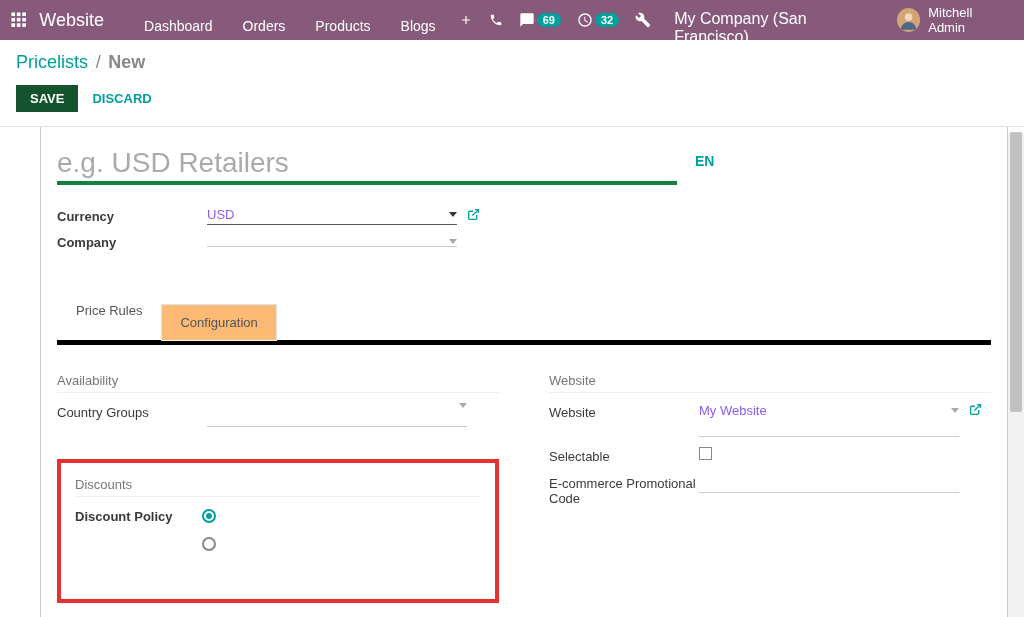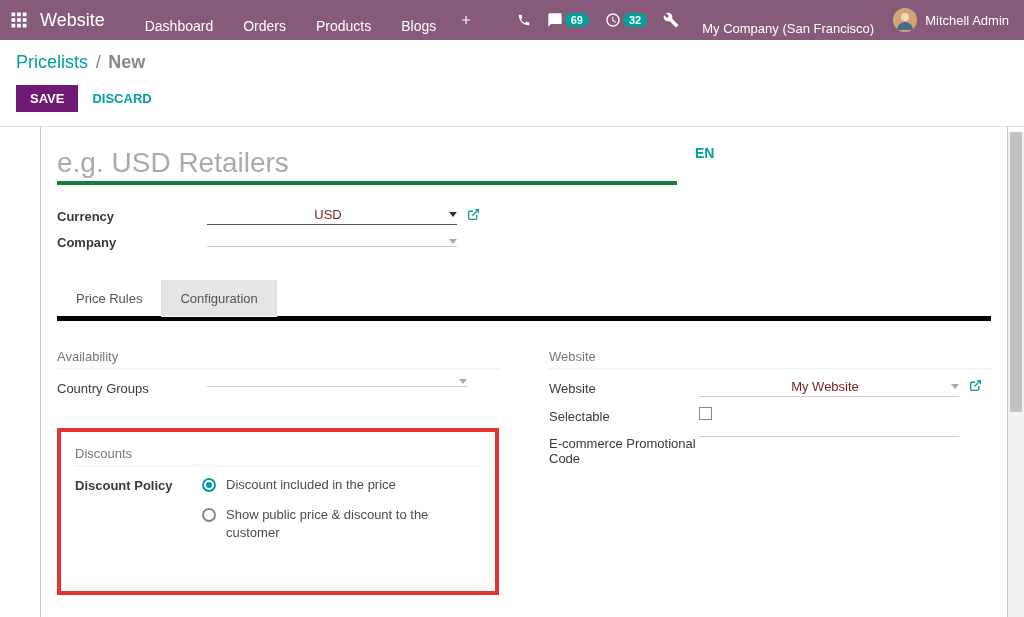--- a/index.html
+++ b/index.html
@@ -6,64 +6,64 @@
 body { font-family: -apple-system, "Helvetica Neue", Arial, sans-serif; font-size: 13px; color: #4c4c4c; background: #fff; width: 1024px; height: 617px; overflow: hidden; position: relative; }
 
 .topnav { background: #875a7b; height: 40px; display: flex; align-items: center; padding: 0 10px; color: #fff; }
 .apps-icon { width: 18px; height: 18px; margin-right: 12px; cursor: pointer; }
 .apps-icon svg { fill: #fff; }
 .app-title { font-size: 18px; font-weight: 500; margin-right: 25px; }
 .nav-item { font-size: 14px; color: #fff; padding: 0 15px; cursor: pointer; margin-top: 12px; }
 .nav-spacer { flex: 1; }
 .nav-icon { padding: 0 8px; cursor: pointer; position: relative; display: flex; align-items: center; }
 .badge-g { background: #00a09d; color: #fff; font-size: 11px; font-weight: 600; border-radius: 10px; padding: 1px 6px; margin-left: 2px; }
-.company { font-size: 13px; padding: 0 15px; cursor: pointer; margin-top: 16px; }
+.company { font-size: 16px; padding: 0 15px; cursor: pointer; margin-top: 16px; }
 .avatar { width: 24px; height: 24px; border-radius: 50%; background: #c19a6b; margin: 0 8px 0 4px; display: flex; align-items: center; justify-content: center; overflow: hidden; }
 .avatar svg { width: 24px; height: 24px; }
 .username-txt { font-size: 13px; padding-right: 5px; }
 
 .breadcrumb-bar { padding: 12px 16px 8px; }
 .breadcrumb-bar .bc-link { color: #00a09d; font-size: 18px; font-weight: 500; cursor: pointer; }
 .breadcrumb-bar .bc-sep { color: #888; font-size: 18px; margin: 0 4px; }
 .breadcrumb-bar .bc-cur { color: #888; font-size: 18px; font-weight: 700; }
 
 .action-bar { padding: 4px 16px 14px; display: flex; align-items: center; gap: 14px; border-bottom: 1px solid #dee2e6; }
-.btn-save { background: #701a75; color: #fff; border: none; padding: 6px 14px; font-size: 13px; font-weight: 600; cursor: pointer; }
+.btn-save { background: #14532d; color: #fff; border: none; padding: 6px 14px; font-size: 13px; font-weight: 600; cursor: pointer; }
 .btn-discard { color: #00a09d; background: none; border: none; font-size: 13px; font-weight: 600; cursor: pointer; }
 
 .sheet-wrap { padding: 0 16px 0 40px; height: 500px; overflow-y: auto; }
 .sheet { background: #fff; border: 1px solid #c8c8c8; border-top: none; padding: 18px 16px 30px; position: relative; max-width: 980px; }
 
 .name-row { display: flex; align-items: flex-start; }
 .name-input { border: none; border-bottom: 4px solid #15803d; font-size: 28px; color: #999; width: 620px; padding: 2px 0; outline: none; background: transparent; }
 .name-input::placeholder { color: #aaa; }
-.lang-btn { color: #00a09d; font-size: 14px; font-weight: 600; margin-left: 18px; cursor: pointer; margin-top: 0; }
+.lang-btn { color: #00a09d; font-size: 14px; font-weight: 600; margin-left: 18px; cursor: pointer; margin-top: 8px; }
 
 .field-group { margin-top: 22px; }
 .field-row { display: flex; align-items: center; margin-bottom: 10px; }
 .f-label { width: 150px; font-weight: 600; color: #3a3a3a; font-size: 13px; }
 .f-input-wrap { width: 250px; border-bottom: 1px solid #555; display: flex; align-items: center; padding-bottom: 2px; position: relative; }
 .f-input-wrap.light { border-bottom: 1px solid #ccc; }
-.f-value { flex: 1; font-size: 13px; color: #7f1d1d; text-align: center; }
+.f-value { flex: 1; font-size: 13px; color: #8b5cf6; }
 .caret-down { width: 0; height: 0; border-left: 4px solid transparent; border-right: 4px solid transparent; border-top: 5px solid #333; cursor: pointer; }
 .caret-down.light { border-top-color: #aaa; }
 .ext-link { color: #00a09d; margin-left: 10px; cursor: pointer; font-size: 14px; }
 
 .tabs { margin-top: 30px; border-bottom: 5px solid #000000; display: flex; }
 .tab { padding: 10px 18px; font-size: 13px; color: #555; cursor: pointer; border: 1px solid transparent; border-bottom: none; background: transparent; }
-.tab.active { border-color: #dee2e6; background: #e5e5e5; border-bottom: 1px solid #fff; margin-bottom: -1px; }
+.tab.active { border-color: #dee2e6; background: #fdba74; border-bottom: 1px solid #fff; margin-bottom: -1px; margin-top: 24px; }
 
 .tab-content { padding: 28px 0 0; display: flex; gap: 50px; }
 .col { flex: 1; min-width: 0; }
 
 .group-title { color: #777; font-size: 13px; margin-bottom: 10px; border-bottom: 1px solid #eee; padding-bottom: 4px; }
 
 .cfg-row { display: flex; align-items: flex-start; margin-bottom: 10px; }
 .cfg-label { width: 150px; font-weight: 400; font-size: 13px; color: #3a3a3a; padding-top: 2px; }
-.cfg-field { flex: 1; display: flex; align-items: center; border-bottom: 1px solid #ccc; padding-bottom: 2px; max-width: 260px; }
+.cfg-field { flex: 1; display: flex; align-items: center; border-bottom: 1px solid #ccc; padding-bottom: 18px; max-width: 260px; }
 .cfg-field .f-value { font-size: 13px; }
 .cfg-field-plain { flex: 1; }
 
 .checkbox-sq { width: 13px; height: 13px; border: 1px solid #888; background: #fff; cursor: pointer; }
 
 .discount-box { border: 4px solid #e73232; padding: 14px 14px 24px; margin-top: 32px; }
 .radio-row { display: flex; align-items: flex-start; margin-bottom: 12px; }
 .radio-label-col { width: 127px; font-weight: 600; font-size: 13px; color: #3a3a3a; padding-top: 2px; }
 .radio-options { flex: 1; }
 .radio-opt { display: flex; align-items: flex-start; margin-bottom: 12px; cursor: pointer; }
@@ -197,25 +197,23 @@
 
       <div class="discount-box">
         <div class="group-title">Discounts</div>
         <div class="radio-row">
           <span class="radio-label-col">Discount Policy</span>
           <div class="radio-options">
             <div class="radio-opt">
               <span class="radio-circ">
                     <span class="radio-dot"></span>
                   </span>
-              <span class="radio-text">Discount included in the price</span>
             </div>
             <div class="radio-opt">
               <span class="radio-circ unchecked"></span>
-              <span class="radio-text">Show public price &amp; discount to the customer</span>
             </div>
           </div>
         </div>
       </div>
     </div>
 
     <div class="col">
       <div class="group-title">Website</div>
       <div class="cfg-row">
         <span class="cfg-label">Website</span>

